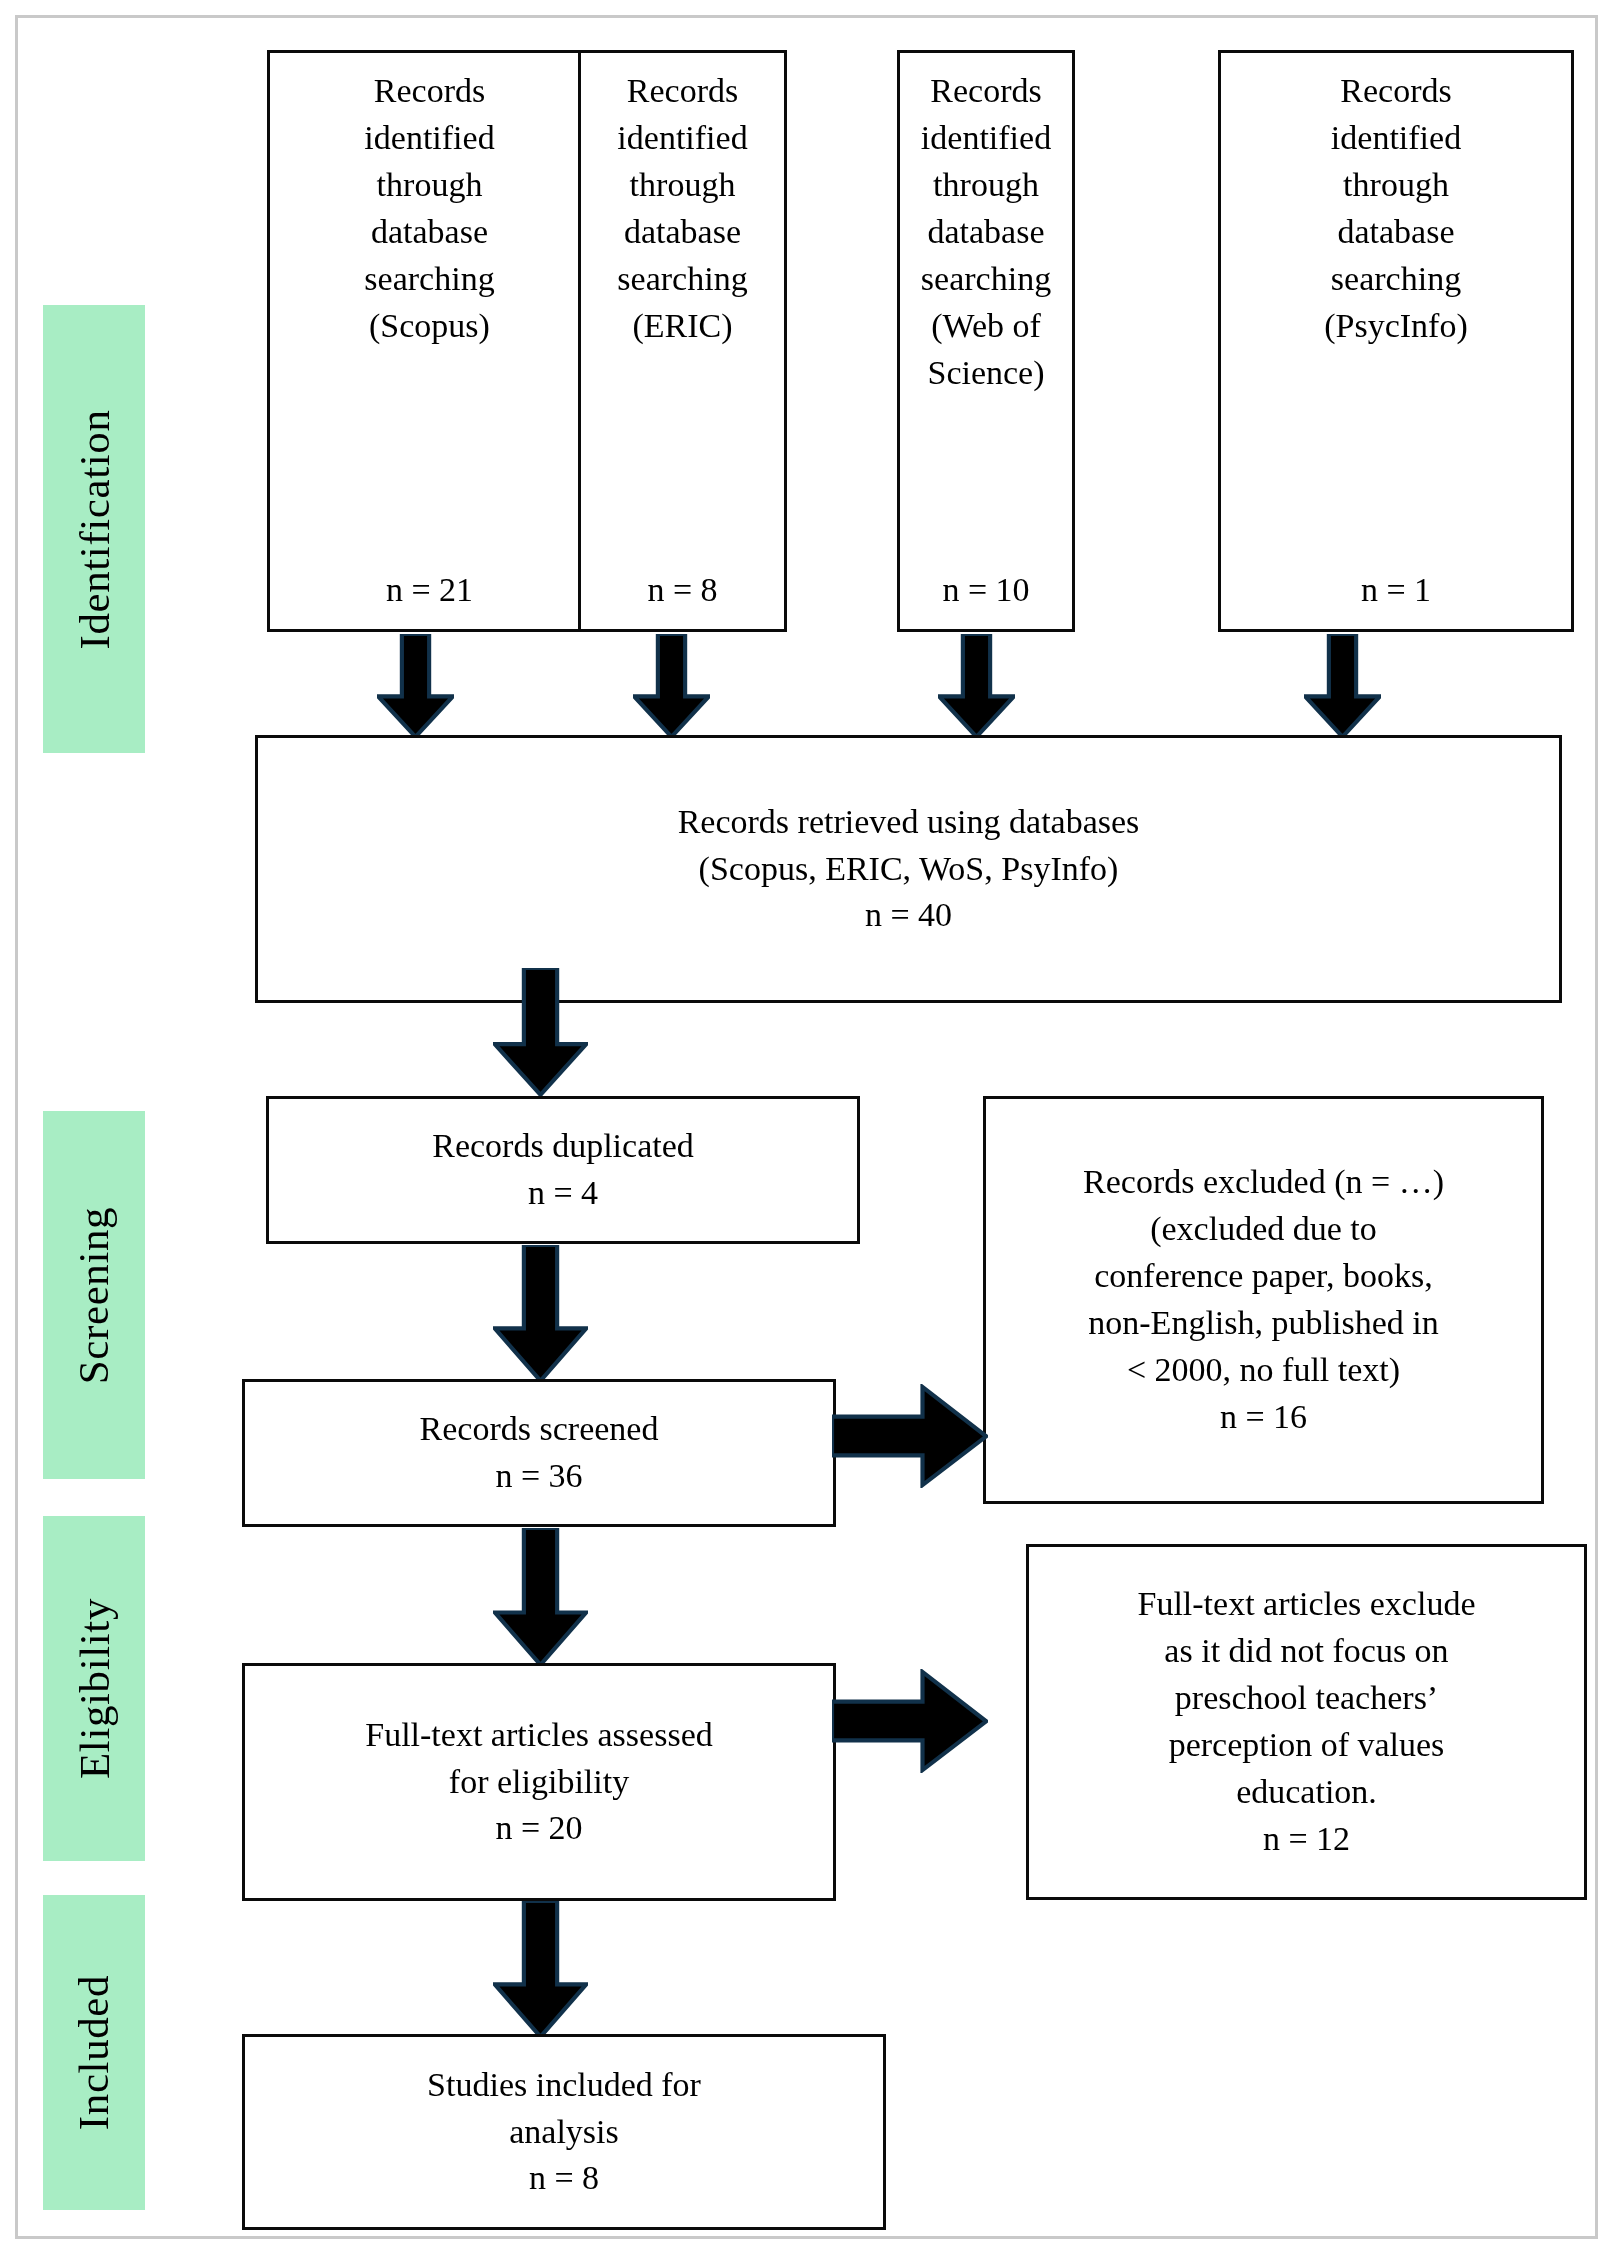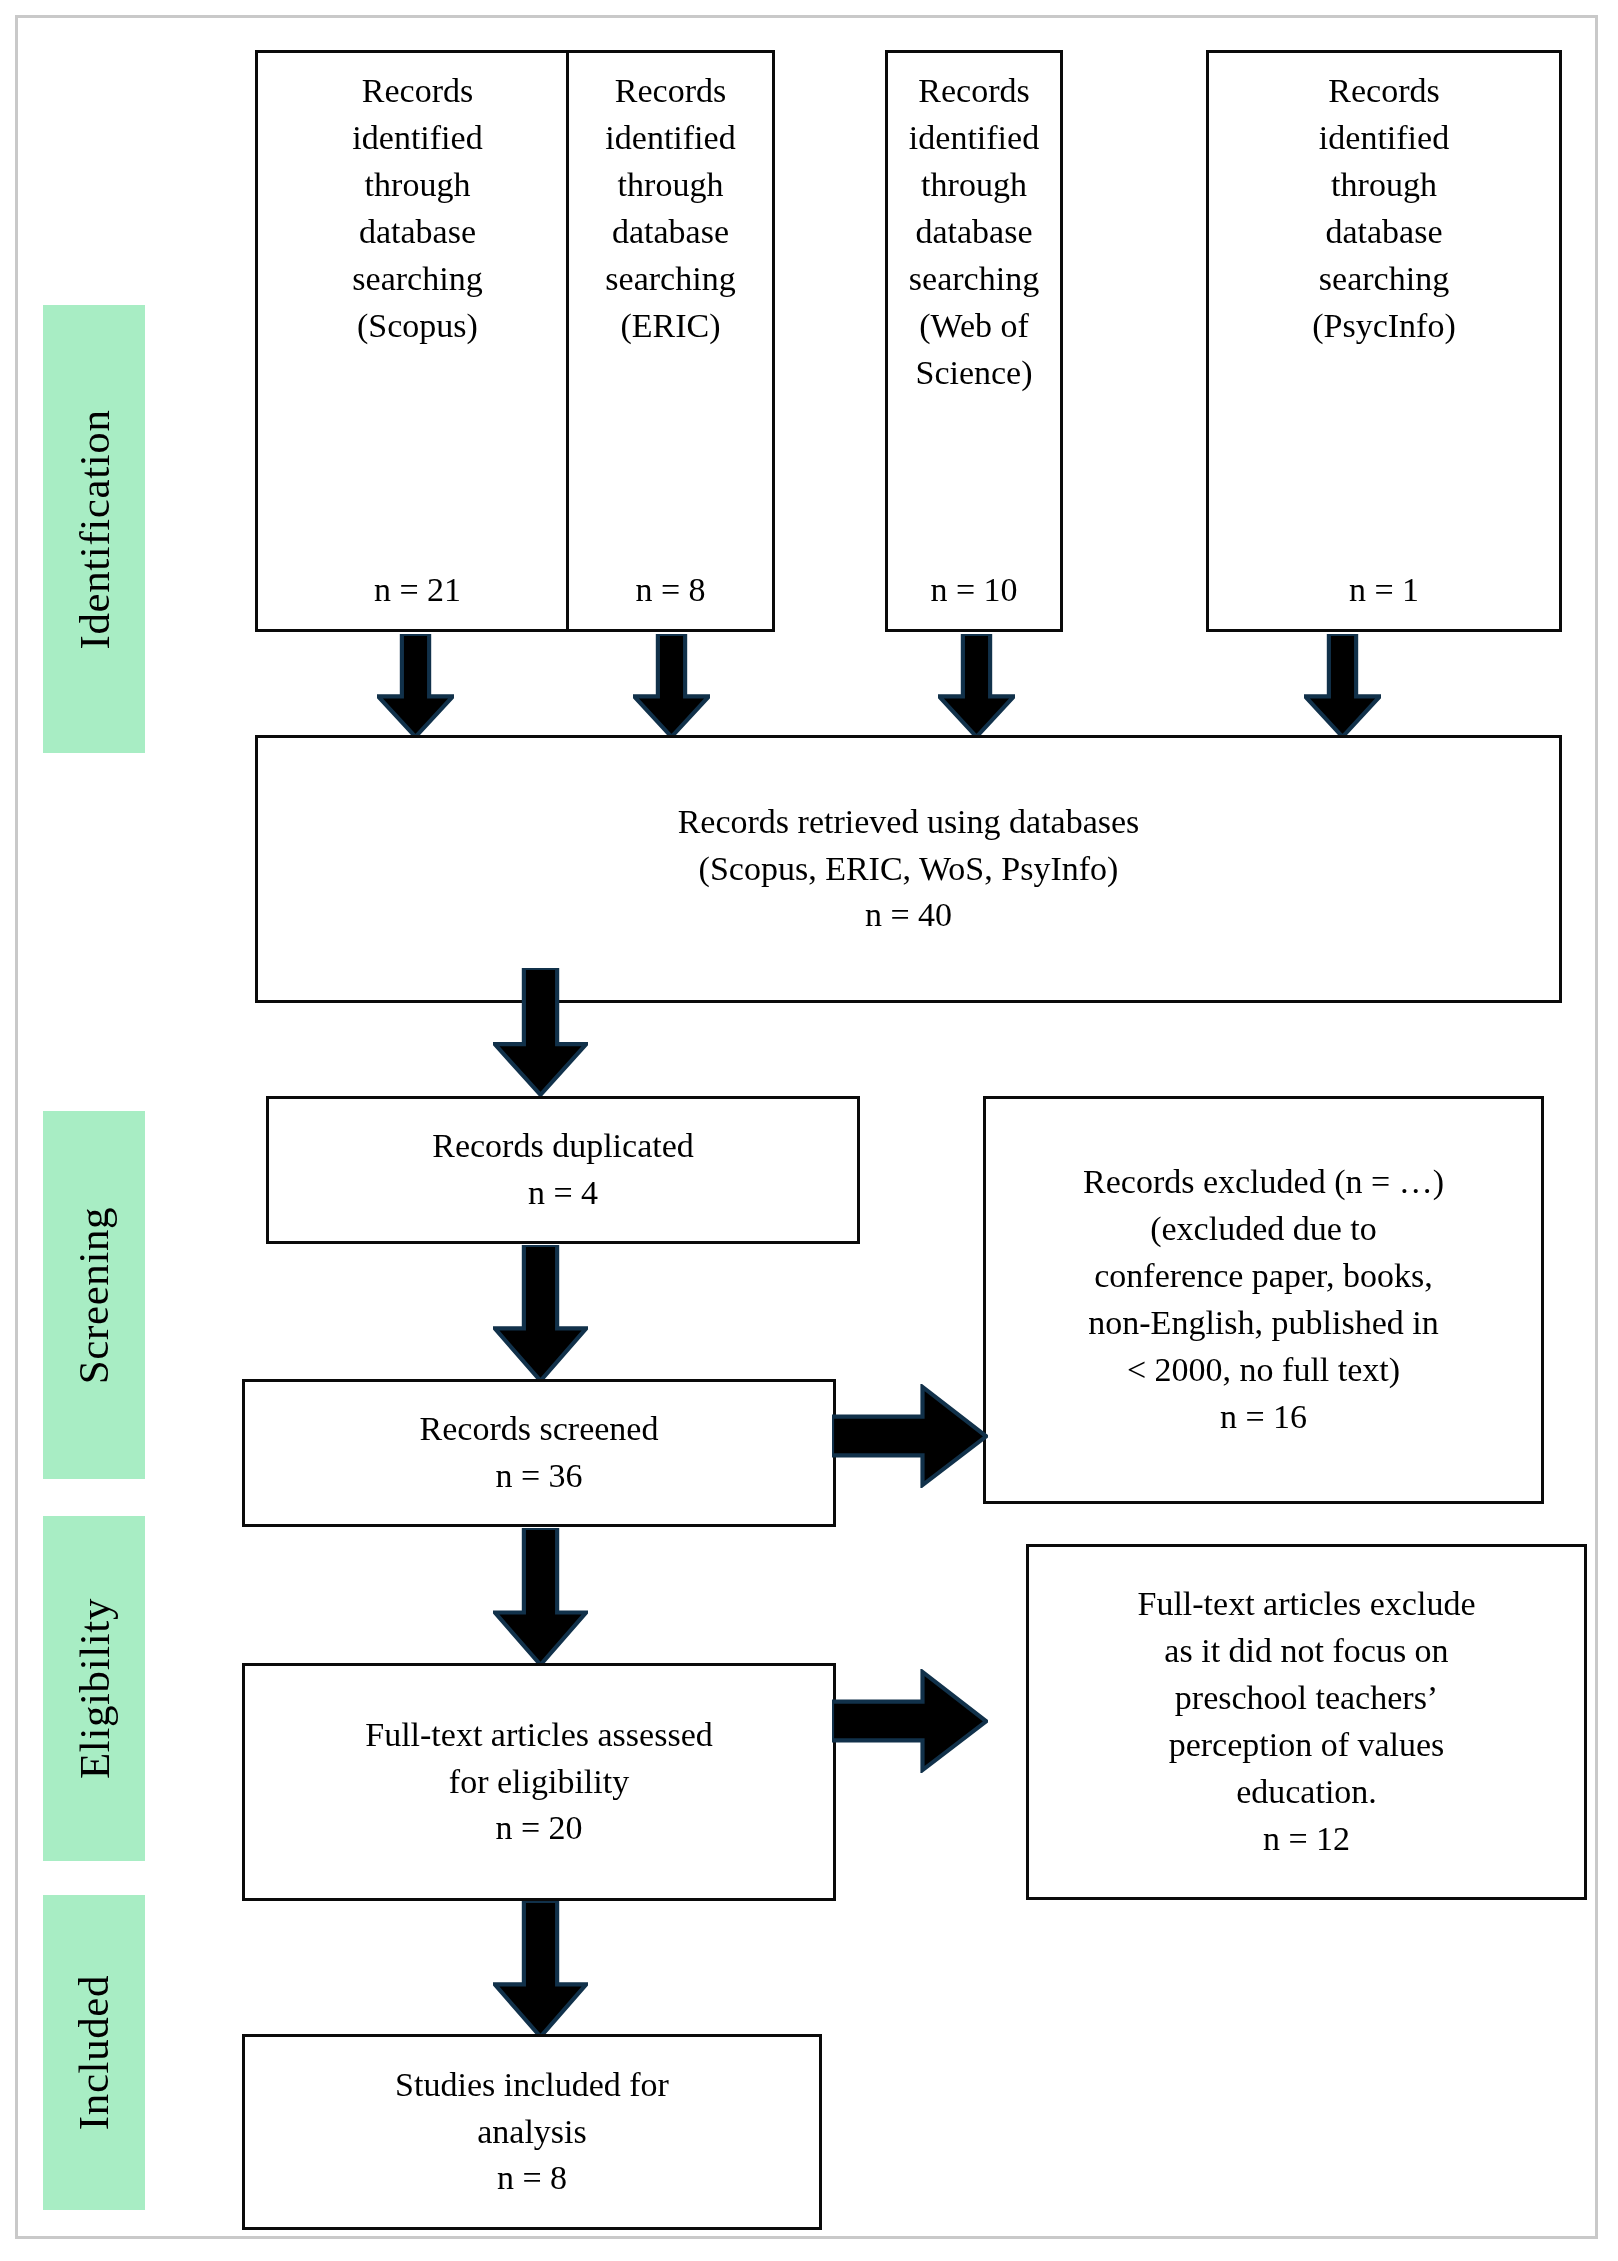--- a/index.html
+++ b/index.html
@@ -41,21 +41,21 @@
     text-align: center;
   }
   .flow-box .body {
     display: flex;
     flex-direction: column;
     align-items: center;
     width: 100%;
   }
   .flow-box .line { display: block; width: 100%; }
   .flow-box.center-align { justify-content: center; }
-  .flow-box.spread { justify-content: space-between; padding-top: 15.4px; padding-bottom: 15.4px; }
+  .flow-box.spread { justify-content: space-between; padding-top: 15.4px; padding-bottom: 15.4px; margin-left: 12px; }
   .n-line { display: block; width: 100%; }
 
   
   .stage-label {
     position: absolute;
     background: #a8edc4;
     display: flex;
     align-items: center;
     justify-content: center;
   }
@@ -256,21 +256,21 @@
       <polygon points="0,55 152,55 152,5 259,88 152,170 152,120 0,120" fill="#000000" stroke="#11314a" stroke-width="7"></polygon>
     </svg>
   </div>
 
   <div class="arrow-down" style="left:493px; top:1901px; width:95px; height:137px;">
     <svg viewBox="0 0 160 230" width="95" height="137" preserveAspectRatio="none">
       <polygon points="52,0 108,0 108,140 157,140 80,228 3,140 52,140" fill="#000000" stroke="#11314a" stroke-width="7"></polygon>
     </svg>
   </div>
 
-  <div class="flow-box center-align" style="left:242px; top:2034px; width:580px; height:196px;">
+  <div class="flow-box center-align" style="left:242px; top:2034px; width:644px; height:196px;">
     <div class="body">
       <span class="line">Studies included for</span>
       <span class="line">analysis</span>
       <span class="line">n =  8</span>
     </div>
   </div>
 
 </div>
 
 

